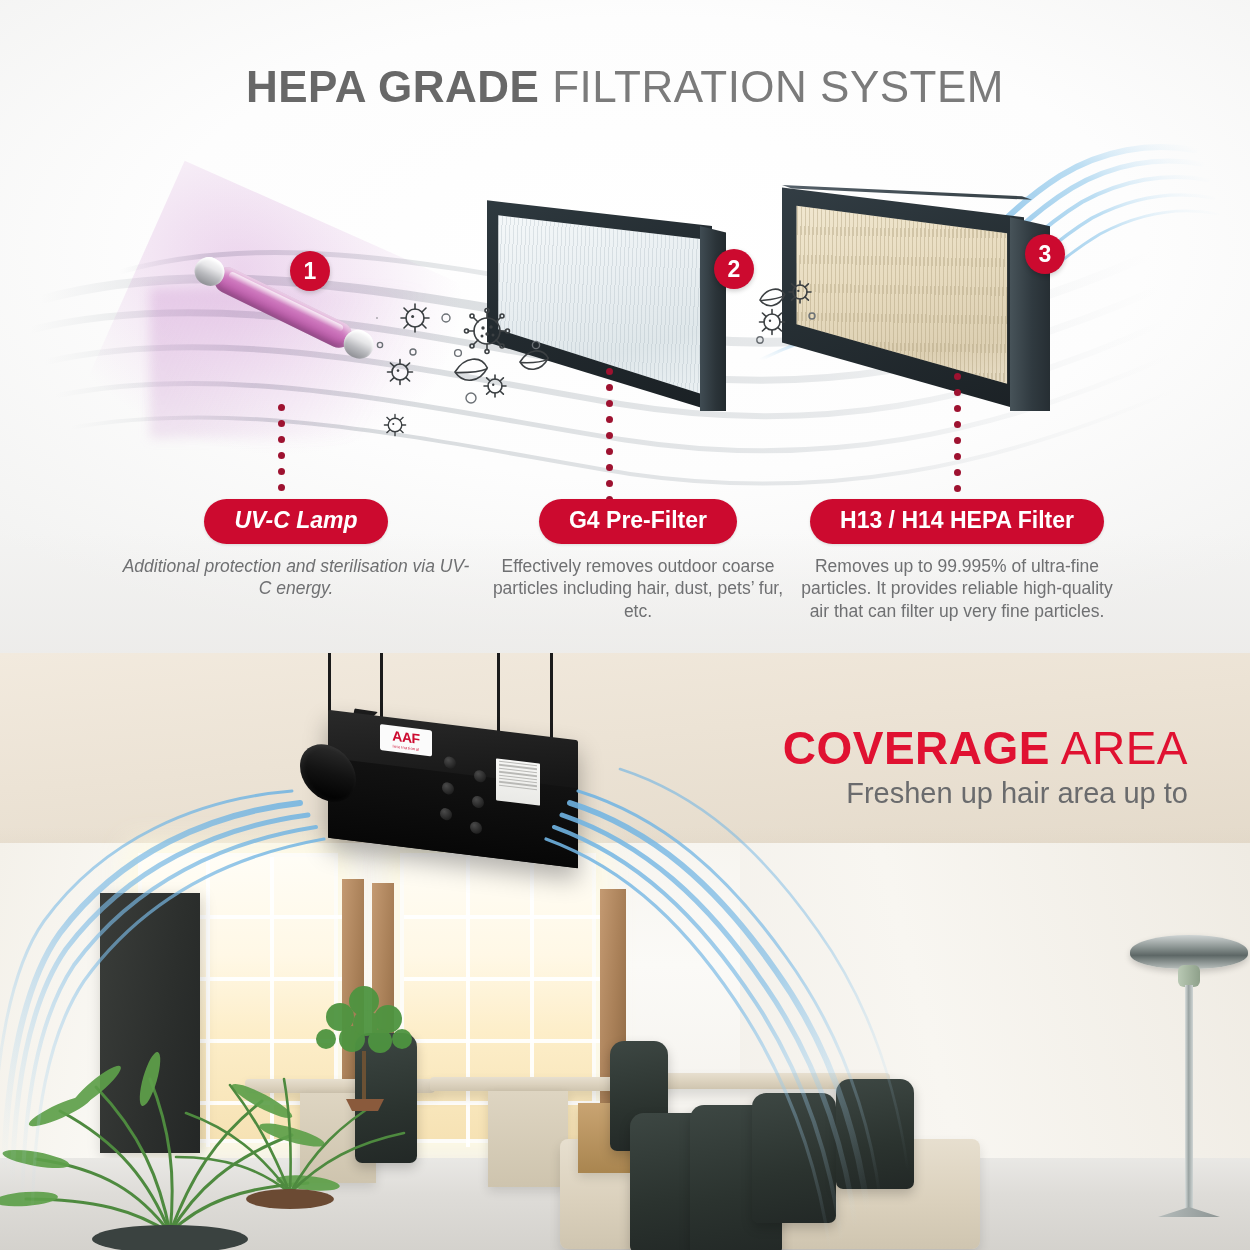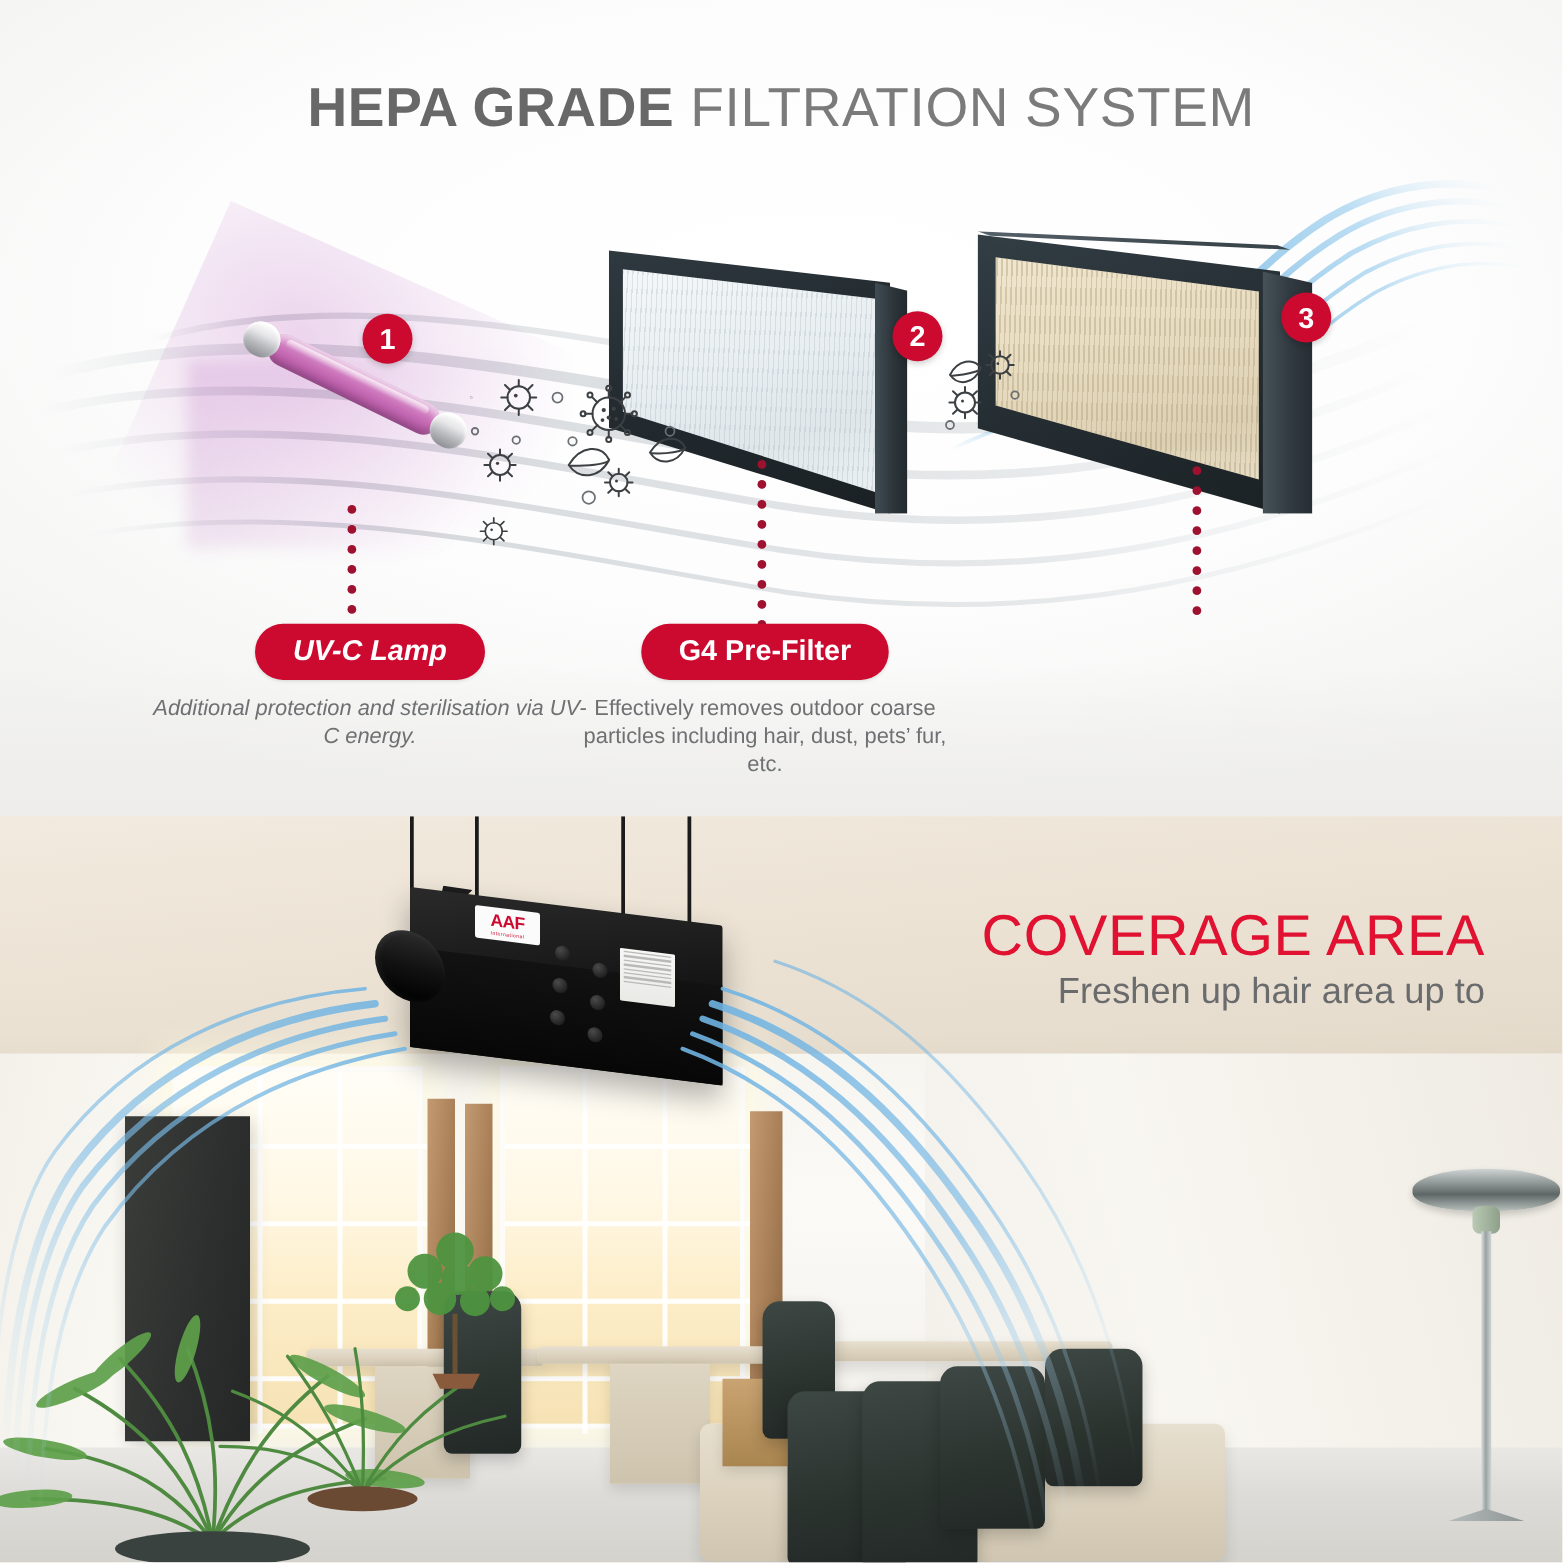--- a/index.html
+++ b/index.html
@@ -167,21 +167,21 @@
     white-space: nowrap;
     box-shadow: 0 1px 3px rgba(0,0,0,.12);
   }
   .desc {
     margin-top: 11px;
     font-size: 17.5px;
     line-height: 1.28;
     color: #6f7072;
   }
   #feature-1 { left: 122px; top: 499px; width: 348px; font-style: italic; }
-  #feature-2 { left: 462px; top: 499px; width: 300px; }
+  #feature-2 { left: 488px; top: 499px; width: 300px; }
   #feature-3 { left: 790px; top: 499px; width: 334px; }
 
   #footnote {
     position:absolute; left: 16px; top: 618px; z-index: 33;
     font-size: 14.5px; font-style: italic; color: #79797b;
     white-space: nowrap;
   }
 
   
   #photo-panel {
@@ -328,21 +328,21 @@
     position:absolute; left: 52px; top: 52px; width: 22px; height: 22px;
     background: #1d1d1d; transform: rotate(30deg);
     clip-path: polygon(0 40%, 100% 0, 70% 100%, 20% 100%);
   }
 
   .air-svg { position:absolute; left:0; top:0; width:1250px; height: 597px; z-index: 22; pointer-events:none;}
 
   
   #coverage { position:absolute; right: 62px; top: 68px; z-index: 30; text-align: right; }
   #coverage .line1 { font-size: 46px; letter-spacing: .5px; white-space:nowrap; }
-  #coverage .line1 .cov { color:#e01131; font-weight: normal; }
+  #coverage .line1 .cov { color:#e01131; font-weight: bold; }
   #coverage .line1 .area { color:#e01131; font-weight: 300; }
   #coverage .line2 {
     font-size: 29px; color:#6a6b6d; font-weight: 300; margin-top: 2px; white-space:nowrap;
   }
   #coverage .line3 {
     font-size: 46px; color:#5e5f61; font-weight: bold; margin-top: 4px; white-space:nowrap;
   }
   #coverage .line3 sup { font-size: 26px; vertical-align: super; }
 </style>
 </head>
@@ -535,20 +535,24 @@
   </div>
 
   <div class="feature" id="feature-1">
     <div class="pill">UV-C Lamp</div>
     <div class="desc">Additional protection and sterilisation via UV-C energy.</div>
   </div>
   <div class="feature" id="feature-2">
     <div class="pill">G4 Pre-Filter</div>
     <div class="desc">Effectively removes outdoor coarse particles including hair, dust, pets’ fur, etc.</div>
   </div>
+  <div class="feature" id="feature-3">
+    <div class="pill">H13 / H14 HEPA Filter</div>
+    <div class="desc">Removes up to 99.995% of ultra-fine particles. It provides reliable high-quality air that can filter up very fine particles.</div>
+  </div>
 
 </div>
 
 <div id="photo-panel">
 
   <div id="ceiling"></div>
   <div id="room"></div>
   <div class="wall-left"></div>
   <div class="wall-right"></div>
 

